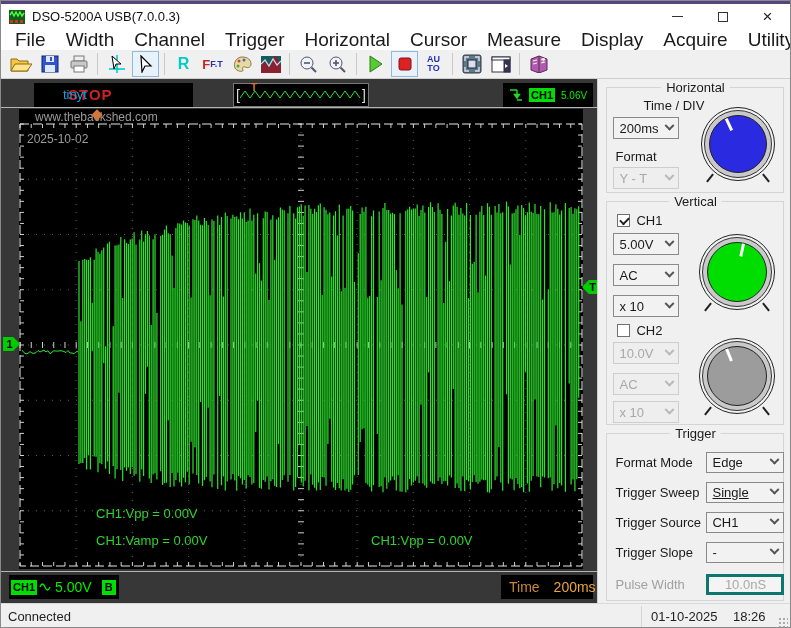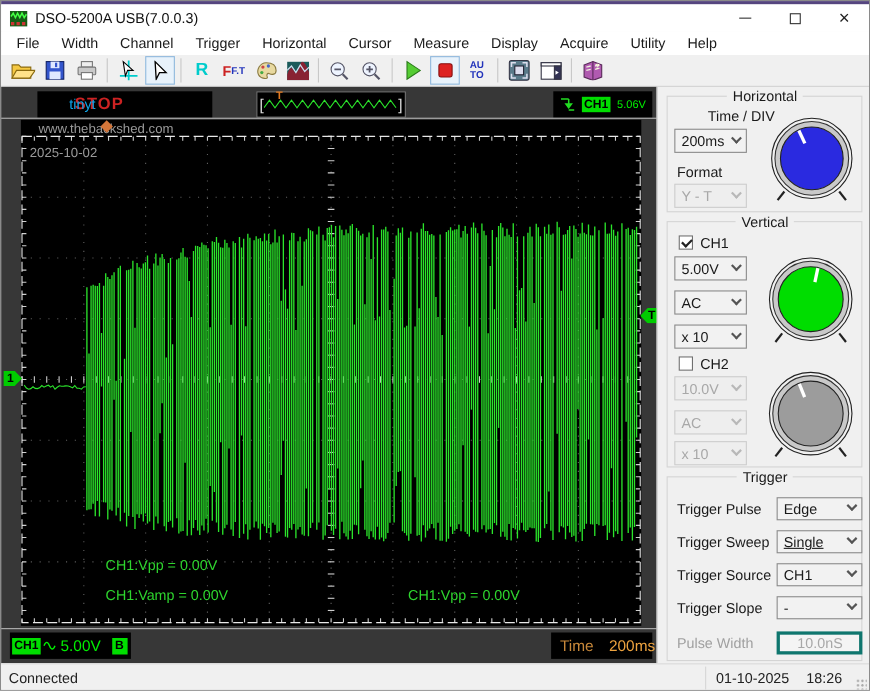--- a/index.html
+++ b/index.html
@@ -7,21 +7,21 @@
 .window { position:relative; width:791px; height:628px; background:#f0f0f0; border:1px solid #8a8a8a; overflow:hidden; }
 .top-strip { position:absolute; left:0; top:0; width:100%; height:3px; background:#55457f; }
 .titlebar { position:absolute; left:0; top:3px; width:100%; height:25px; background:#fff; display:flex; align-items:center; }
 .app-icon { width:16px; height:16px; margin-left:8px; }
 .title-text { margin-left:7px; font-size:13px; color:#111; }
 .win-controls { position:absolute; right:0; top:0; height:25px; display:flex; }
 .win-btn { width:45px; height:25px; display:flex; align-items:center; justify-content:center; color:#222; font-size:14px; }
 .min-glyph { width:11px; height:1px; background:#333; display:inline-block; }
 .max-glyph { width:10px; height:10px; border:1px solid #333; display:inline-block; }
 .menubar { position:absolute; left:0; top:28px; width:100%; height:21px; background:#fff; display:flex; align-items:center; padding-left:4px; }
-.menu-item { font-size:13px; color:#1a1a1a; padding:2px 10px; cursor:default; }
+.menu-item { font-size:19px; color:#1a1a1a; padding:2px 10px; cursor:default; }
 .toolbar { position:absolute; left:0; top:49px; width:100%; height:29px; background:#f0f0f0; border-bottom:1px solid #cfcfcf; display:flex; align-items:center; padding-left:5px; }
 .tb-btn { width:27px; height:26px; display:flex; align-items:center; justify-content:center; margin:0 1px; border:1px solid transparent; }
 .tb-btn.selected { border:1px solid #90b8dc; background:#e8f2fb; }
 .tb-sep { width:1px; height:22px; background:#c8c8c8; margin:0 4px; }
 .tb-text-r { color:#00cccc; font-weight:bold; font-size:16px; }
 .tb-fft .f1 { color:#cc2222; font-weight:bold; font-size:13px; }
 .tb-fft .f2 { color:#2233bb; font-weight:bold; font-size:9px; }
 .tb-auto { color:#2233bb; font-weight:bold; font-size:9px; line-height:9px; text-align:center; }
 .main { position:absolute; left:0; top:78px; width:100%; height:524px; display:flex; }
 .scope-panel { position:relative; width:598px; height:524px; background:#373737; }
@@ -888,21 +888,21 @@
         <div class="knob" style="left:92px; top:136px; width:76px; height:76px;">
           <div class="knob-ring"></div>
           <div class="knob-face" style="background:#9c9c9c;"></div>
           <div class="knob-ind" style="transform:rotate(-22deg);"></div>
         </div>
       </div>
 
       <div class="grp" style="top:354px; height:168px;">
         <span class="grp-title">Trigger</span>
         <div id="trigger-rows">
-            <span class="fld-label" style="left: 8px; top: 21px;">Trigger Pulse</span>
+            <span class="fld-label" style="left: 8px; top: 21px;">Format Mode</span>
             <div class="sel" style="left: 99px; top: 18px; width: 78px; height: 21px;">
               <span>Edge</span>
               <span class="chev"></span>
             </div>
             <span class="fld-label" style="left: 8px; top: 51px;">Trigger Sweep</span>
             <div class="sel" style="left: 99px; top: 48px; width: 78px; height: 21px; text-decoration: underline;">
               <span>Single</span>
               <span class="chev"></span>
             </div>
             <span class="fld-label" style="left: 8px; top: 81px;">Trigger Source</span>

